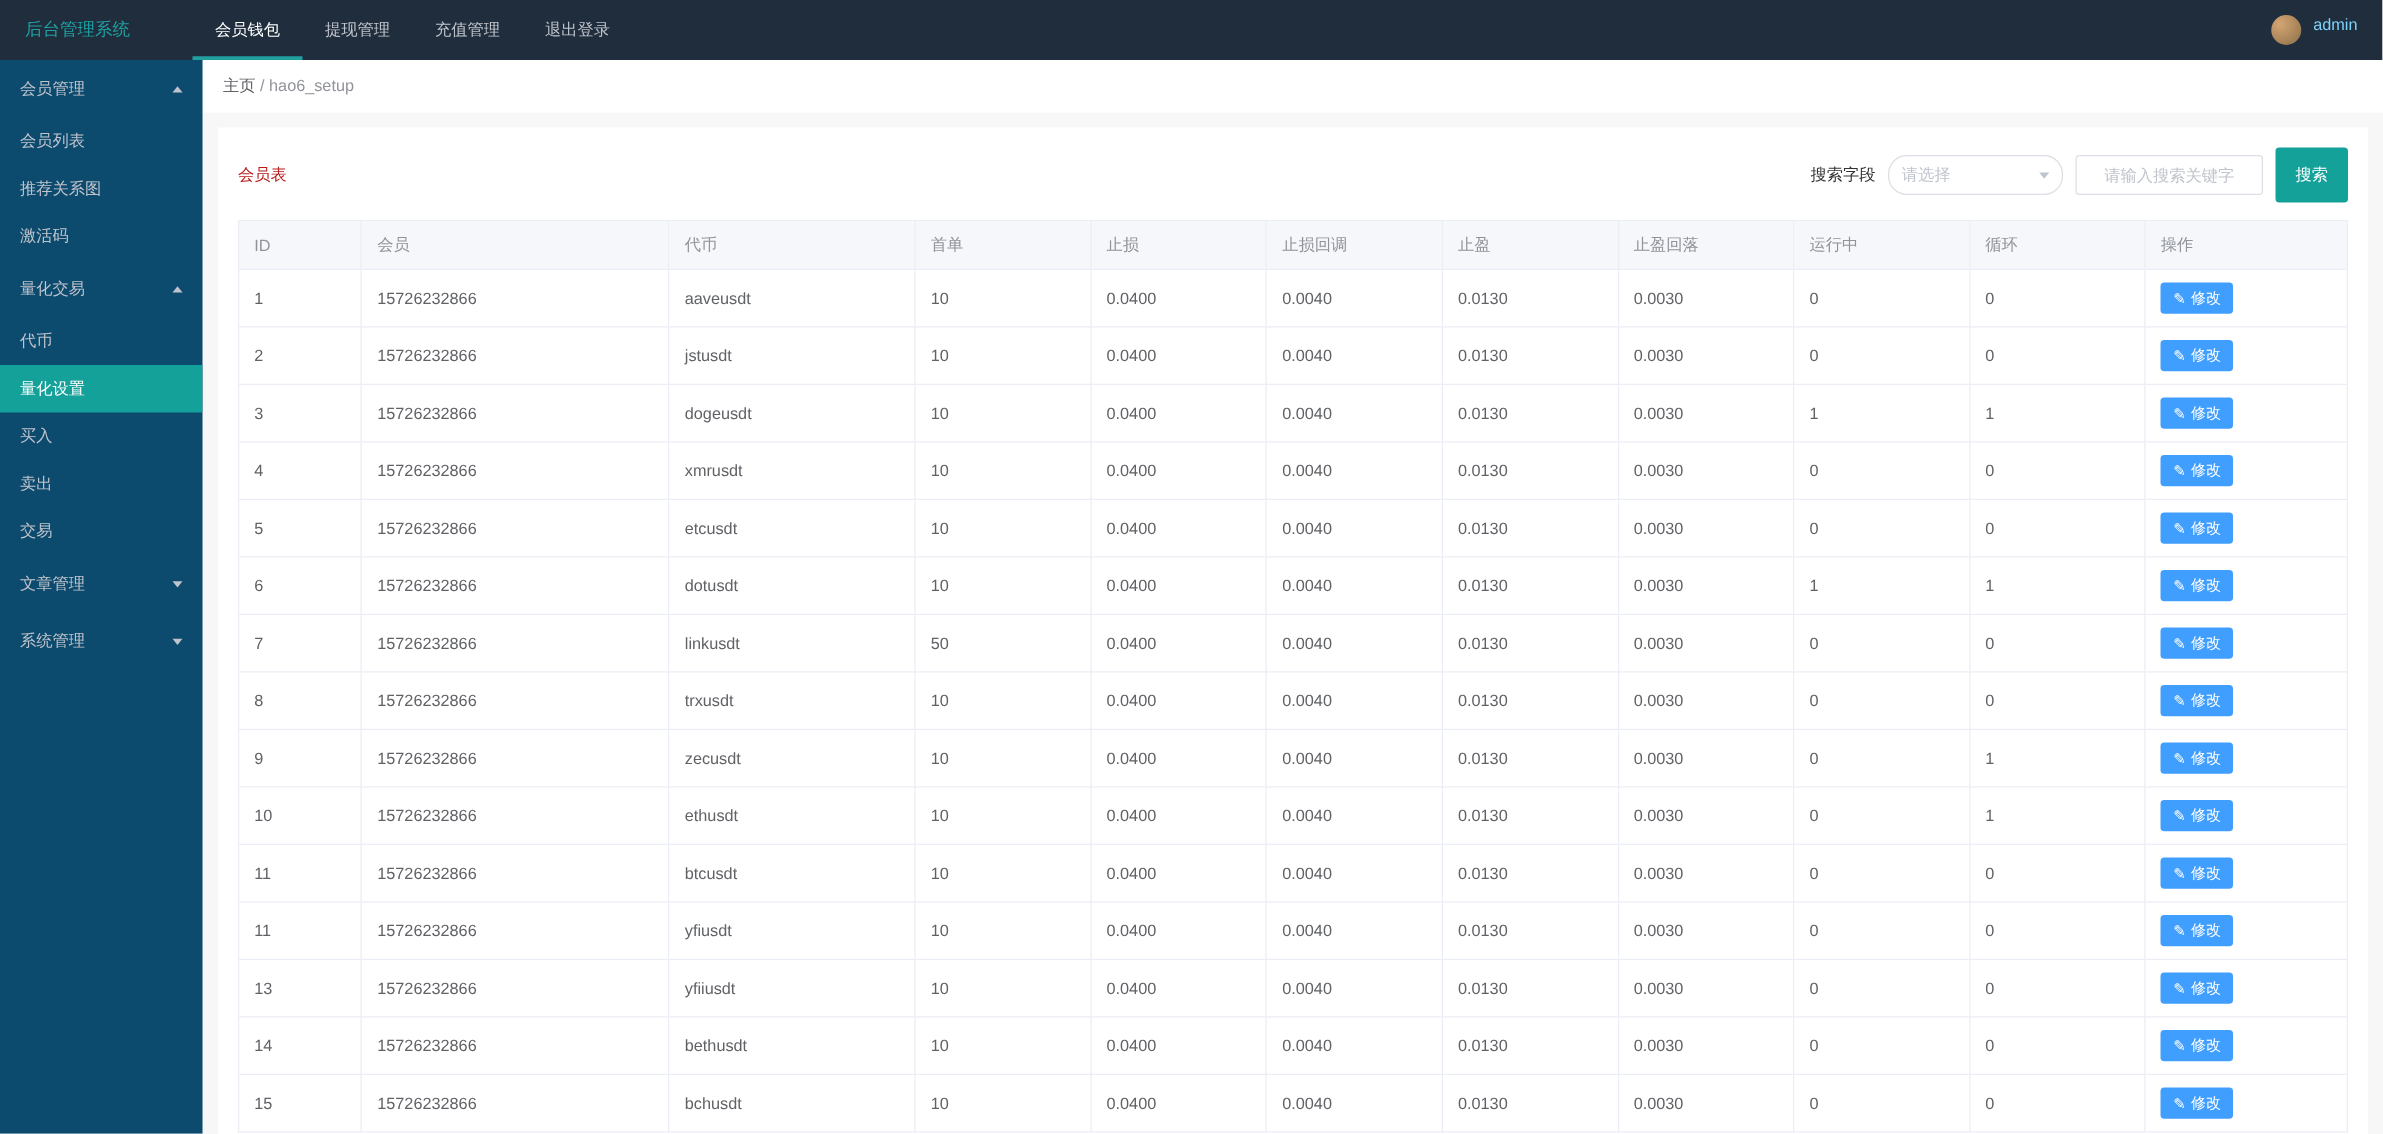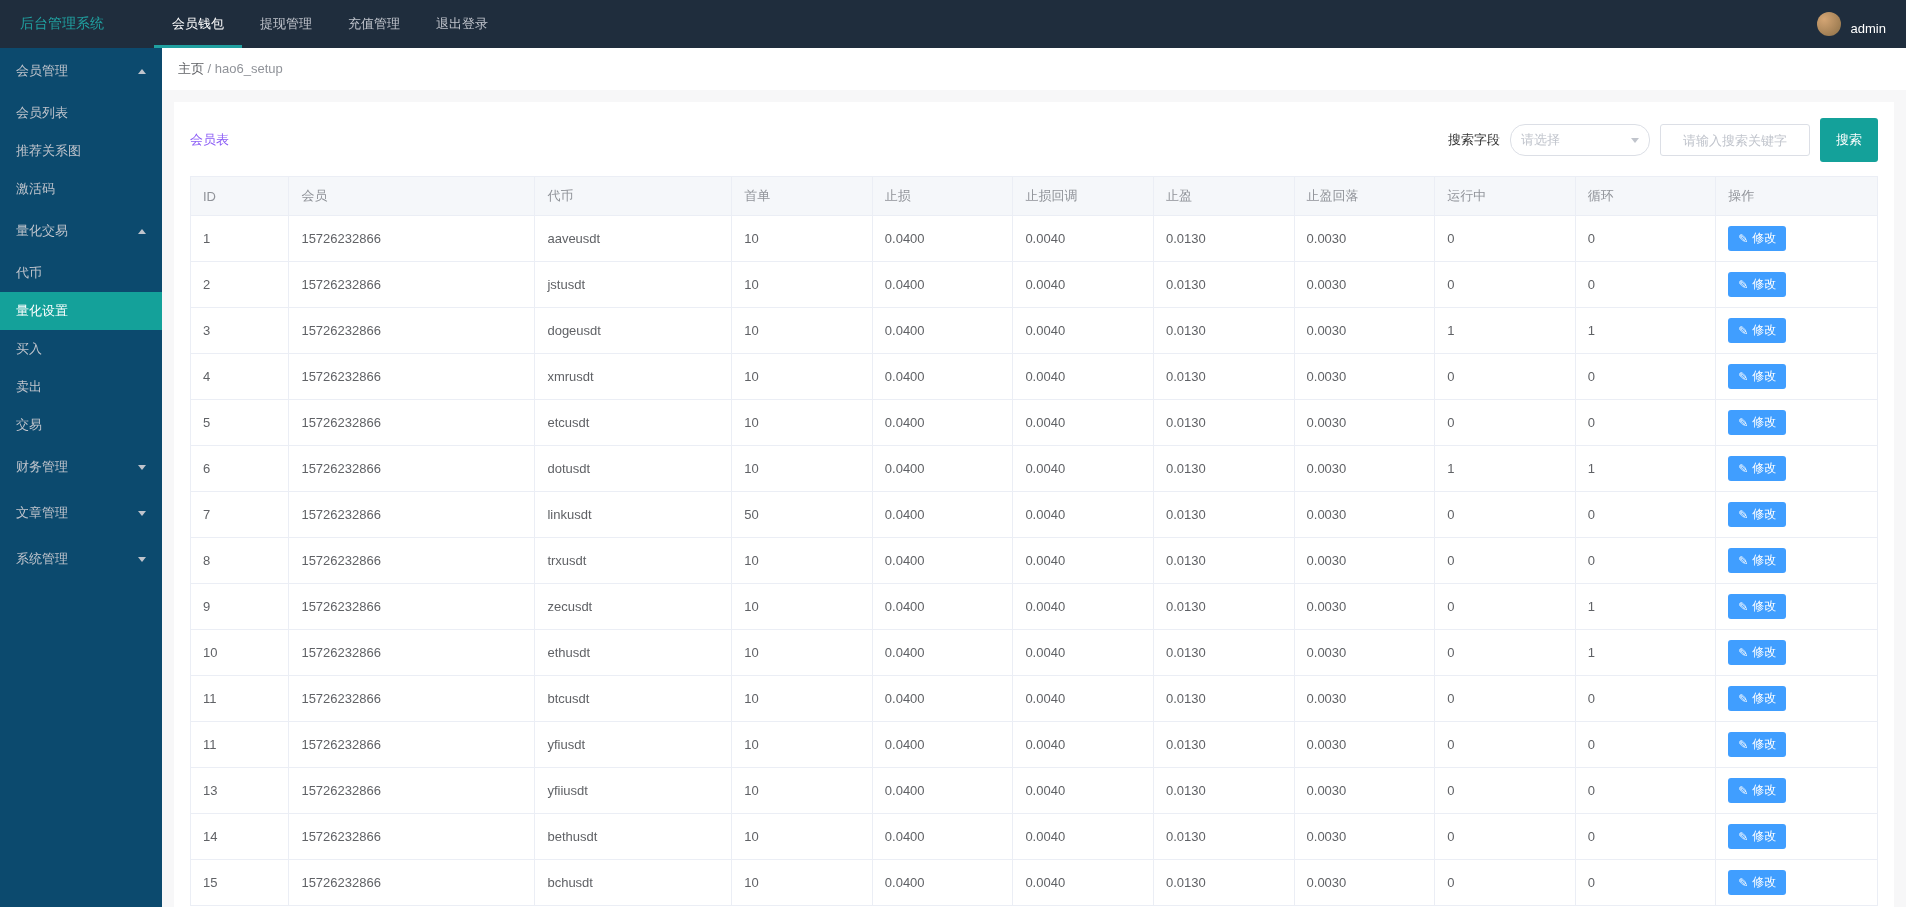--- a/index.html
+++ b/index.html
@@ -31,21 +31,21 @@
   height: 48px;
   line-height: 48px;
   cursor: pointer;
   font-size: 13px;
 }
 .topnav-item.active {
   color: #fff;
   border-bottom: 3px solid #20a0a0;
   height: 48px;
 }
-.topbar-right { display: flex; align-items: flex-end; gap: 10px; color: #ffffff; }
+.topbar-right { display: flex; align-items: flex-start; gap: 10px; color: #7dd3fc; }
 .avatar {
   width: 24px; height: 24px; border-radius: 50%;
   background: radial-gradient(circle at 30% 30%, #d4a574, #8b6f47);
   display: inline-block;
 }
 .layout { display: flex; height: calc(100vh - 48px); }
 .sidebar {
   width: 162px;
   background: #0c4a6e;
   overflow-y: auto;
@@ -87,21 +87,21 @@
   background: #fff;
   margin: 12px;
   padding: 16px;
 }
 .panel-header {
   display: flex;
   justify-content: space-between;
   align-items: center;
   padding-bottom: 14px;
 }
-.panel-title { font-size: 13px; color: #8b5cf6; }
+.panel-title { font-size: 13px; color: #b91c1c; }
 .search-group { display: flex; align-items: center; gap: 10px; }
 .search-label { font-size: 13px; color: #333; }
 .select {
   height: 32px; width: 140px; border: 1px solid #dcdfe6; border-radius: 15px;
   padding: 0 10px; display: flex; align-items: center; justify-content: space-between;
   color: #c0c4cc; font-size: 13px; cursor: pointer; background: #fff;
 }
 .input {
   height: 32px; width: 150px; border: 1px solid #dcdfe6; border-radius: 3px;
   padding: 0 22px; font-size: 13px; outline: none;
@@ -159,24 +159,20 @@
       <div class="menu-group-title">
         <span>量化交易</span>
         <span class="arrow up"></span>
       </div>
       <div class="menu-item">代币</div>
       <div class="menu-item active">量化设置</div>
       <div class="menu-item">买入</div>
       <div class="menu-item">卖出</div>
       <div class="menu-item">交易</div>
       <div class="menu-group-title">
-        <span>财务管理</span>
-        <span class="arrow down"></span>
-      </div>
-      <div class="menu-group-title">
         <span>文章管理</span>
         <span class="arrow down"></span>
       </div>
       <div class="menu-group-title">
         <span>系统管理</span>
         <span class="arrow down"></span>
       </div>
     </div>
   <div class="content">
     <div class="breadcrumb">

